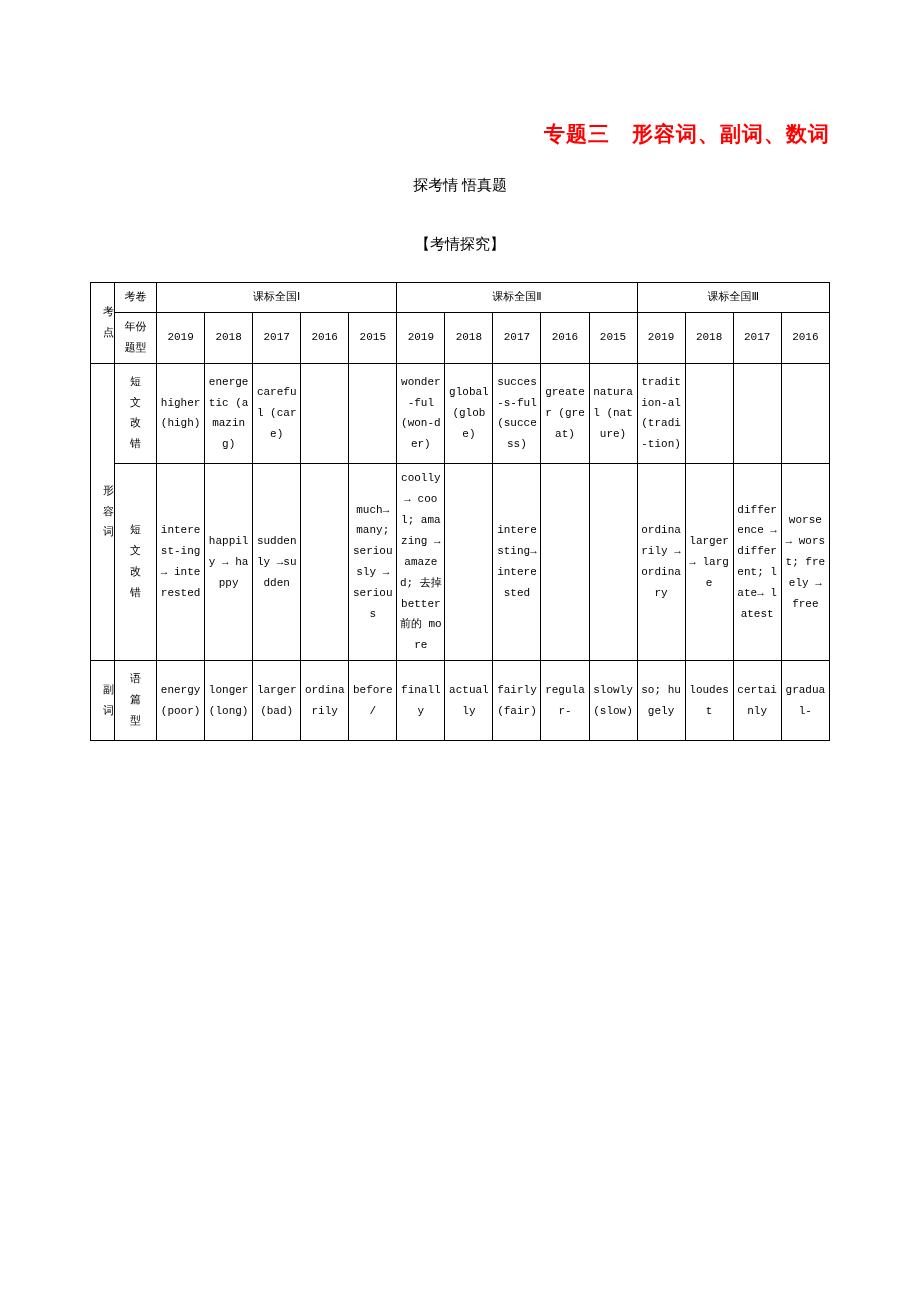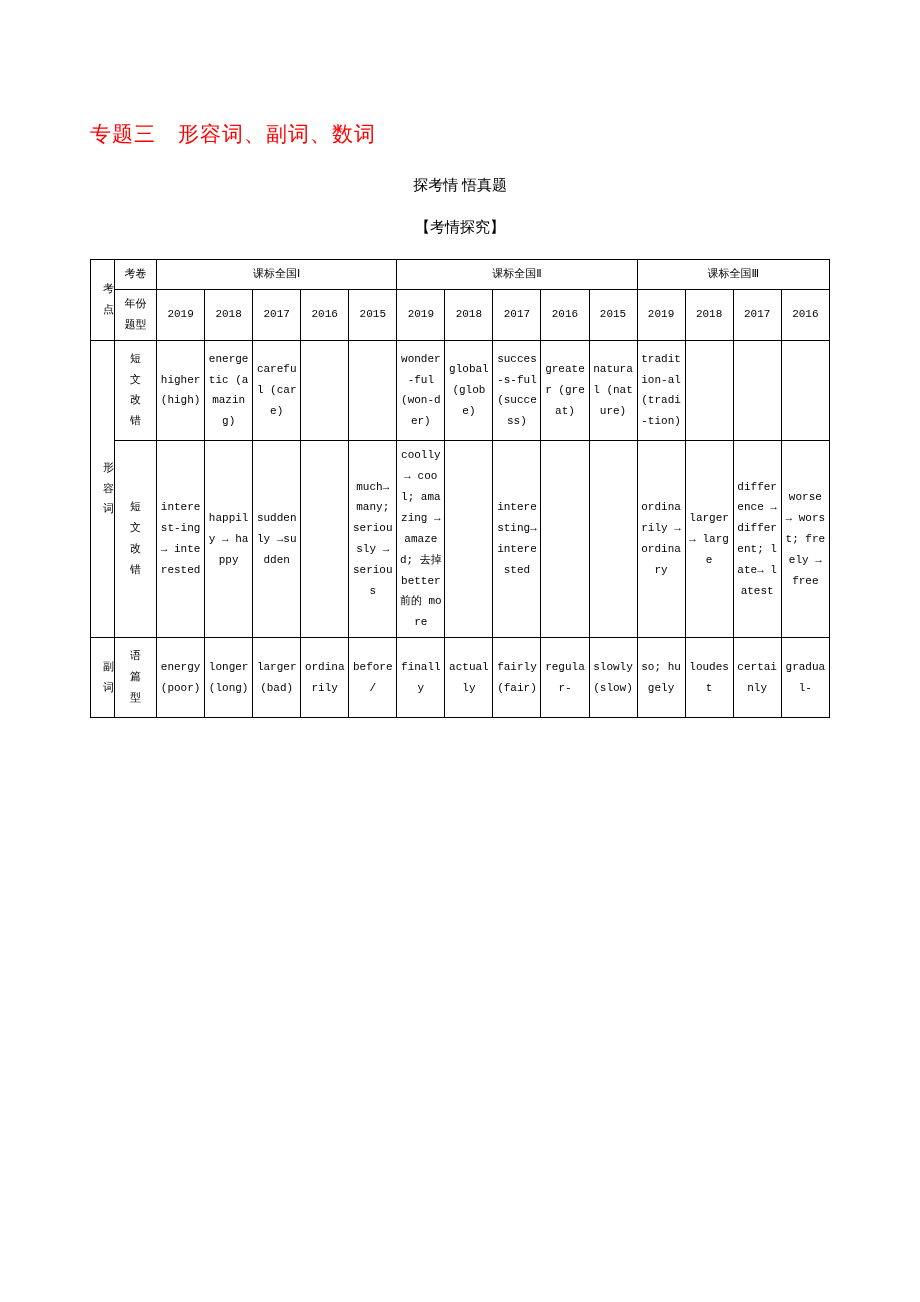--- a/index.html
+++ b/index.html
@@ -5,36 +5,36 @@
     * { box-sizing: border-box; margin: 0; padding: 0; }
     body {
       background: #fff;
       font-family: "SimSun", "宋体", serif;
       padding: 120px 90px 60px 90px;
       width: 920px;
     }
     .title {
       color: #ff0000;
       font-size: 21px;
-      font-weight: normal;
-      text-align: left;
+      font-weight: bold;
+      text-align: right;
       margin-bottom: 28px;
       letter-spacing: 1px;
     }
     .subtitle {
       color: #000;
       font-size: 15px;
       text-align: center;
-      margin-bottom: 23px;
+      margin-bottom: 40px;
     }
     .section {
       color: #000;
       font-size: 15px;
       text-align: center;
-      margin-bottom: 22px;
+      margin-bottom: 28px;
     }
     table {
       border-collapse: collapse;
       width: 100%;
       table-layout: fixed;
       font-family: "Courier New", "SimSun", monospace;
     }
     td, th {
       border: 1px solid #000;
       font-size: 11px;

